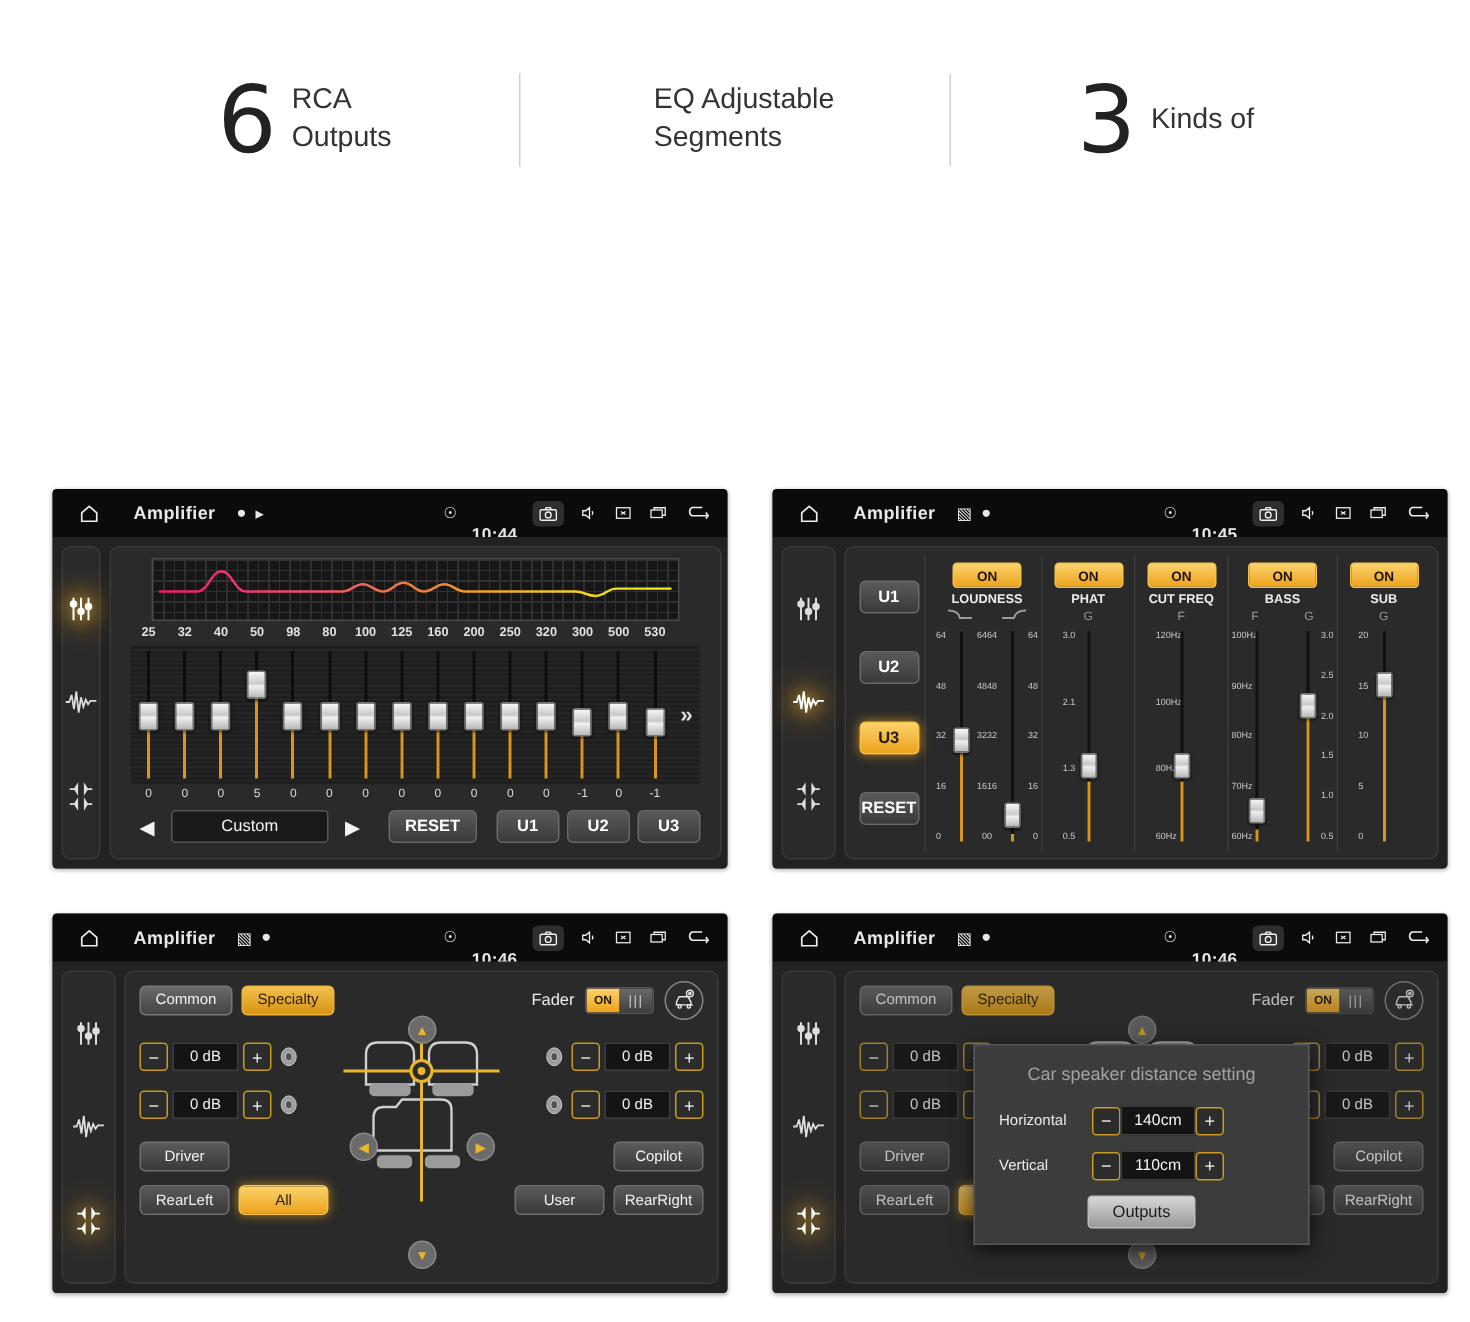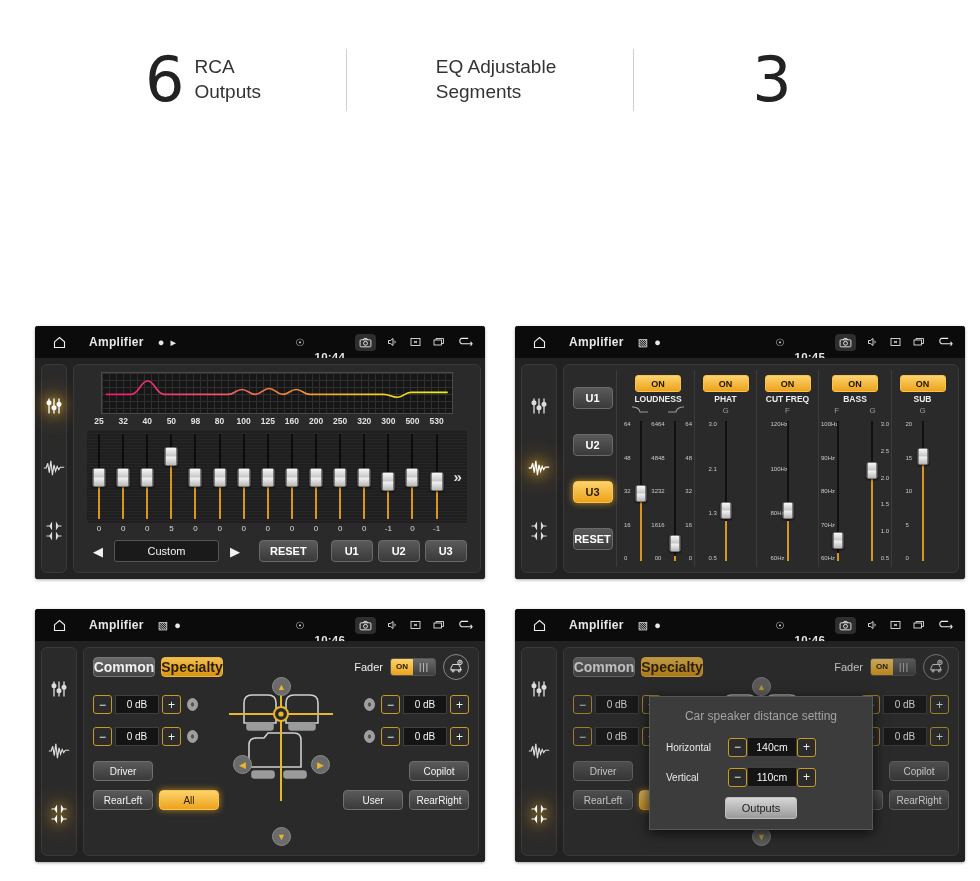--- a/index.html
+++ b/index.html
@@ -242,23 +242,23 @@
   .scale { position:absolute; top:3px; bottom:3px; display:flex; flex-direction:column;
            justify-content:space-between; font-size:6px; color:#c9c9c9; }
   .scale.left { left:0; align-items:flex-start;}
   .scale.right { right:0; align-items:flex-end;}
   .scale span{ white-space:nowrap; line-height:1; }
 
   
   .faderwrap { height:100%; display:flex; flex-direction:column; }
   .tabrow { display:flex; align-items:center; height:26px; padding: 1px 4px 0 4px; gap:6px;}
   .tab {
-    width:62px;height:20px;border-radius:4px;font-size:14px;
+    width:62px;height:20px;border-radius:4px;font-size:10px;
     display:flex;align-items:center;justify-content:center;
-    background:linear-gradient(to bottom,#6a6a6a,#444); border:1px solid #777; color:#f0f0f0;font-weight:bold;
+    background:linear-gradient(to bottom,#6a6a6a,#444); border:1px solid #777; color:#f0f0f0;
   }
   .tab.active {
     background:linear-gradient(to bottom,#f0c04e,#d99412);
     border-color:#eeb43c; color:#2a1c00;
   }
   .fadergrp { margin-left:auto; display:flex; align-items:center; gap:7px;}
   .fadertxt { color:#ececec; font-size:11px;}
   .toggle {
     width:46px;height:18px;border-radius:3px;display:flex;overflow:hidden;border:1px solid #555;
   }
@@ -344,20 +344,21 @@
     <div class="stat">
       <div class="stat-text">
         <div>EQ Adjustable</div>
         <div>Segments</div>
       </div>
     </div>
     <div class="stat-div"></div>
     <div class="stat">
       <div class="stat-num">3</div>
       <div class="stat-text">
+        <div>Kinds of</div>
       </div>
     </div>
   </div>
 
   <div class="panels">
 
     <div class="screen">
       <div class="statusbar">
         <div class="sb-home">
           <svg width="15" height="15" viewBox="0 0 24 24" fill="none" stroke="#eee" stroke-width="1.8">

